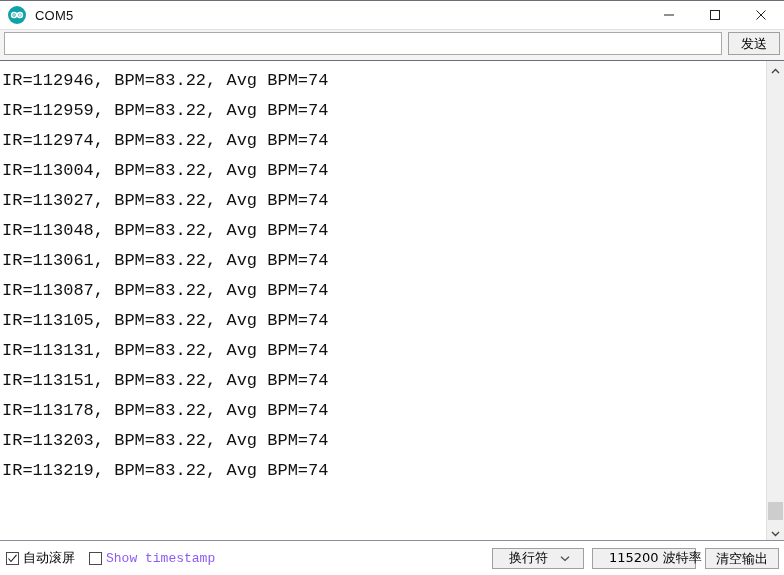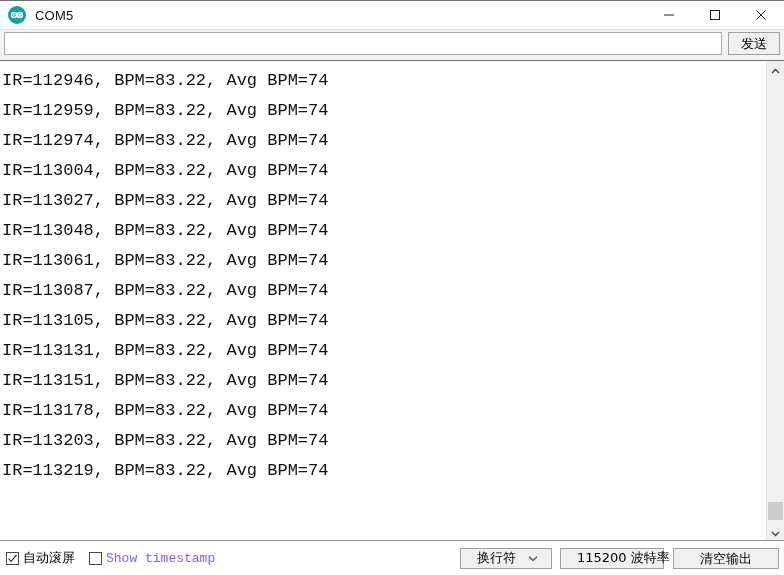--- a/index.html
+++ b/index.html
@@ -230,21 +230,21 @@
   .sel-newline { width: 92px; }
   .sel-baud { width: 104px; }
   .clear-btn {
     height: 21px;
     box-sizing: border-box;
     border: 1px solid #a0a0a0;
     background: #f0f0f0;
     font-family: "DejaVu Sans", sans-serif;
     font-size: 13px;
     color: #000000;
-    padding: 0 26px;
+    padding: 0 10px;
     line-height: 19px;
     margin-left: 9px;
     text-align: center;
   }
 </style>
 </head>
 <body>
 
 <div class="window">
 

